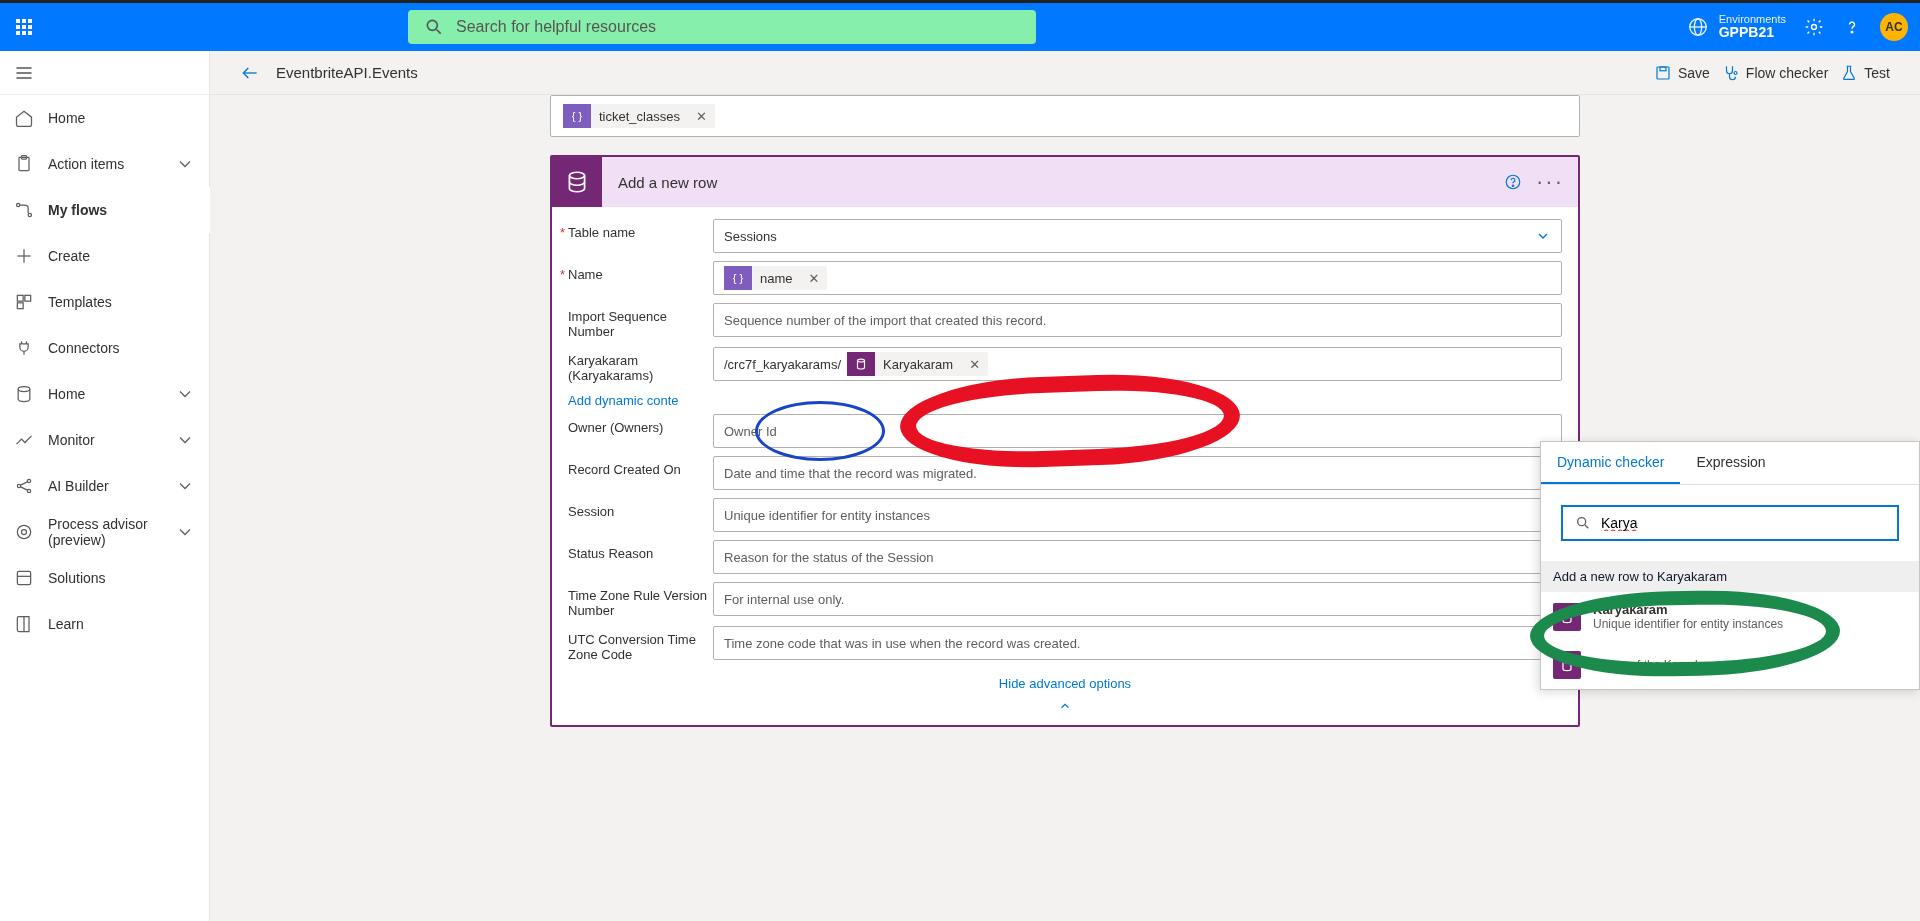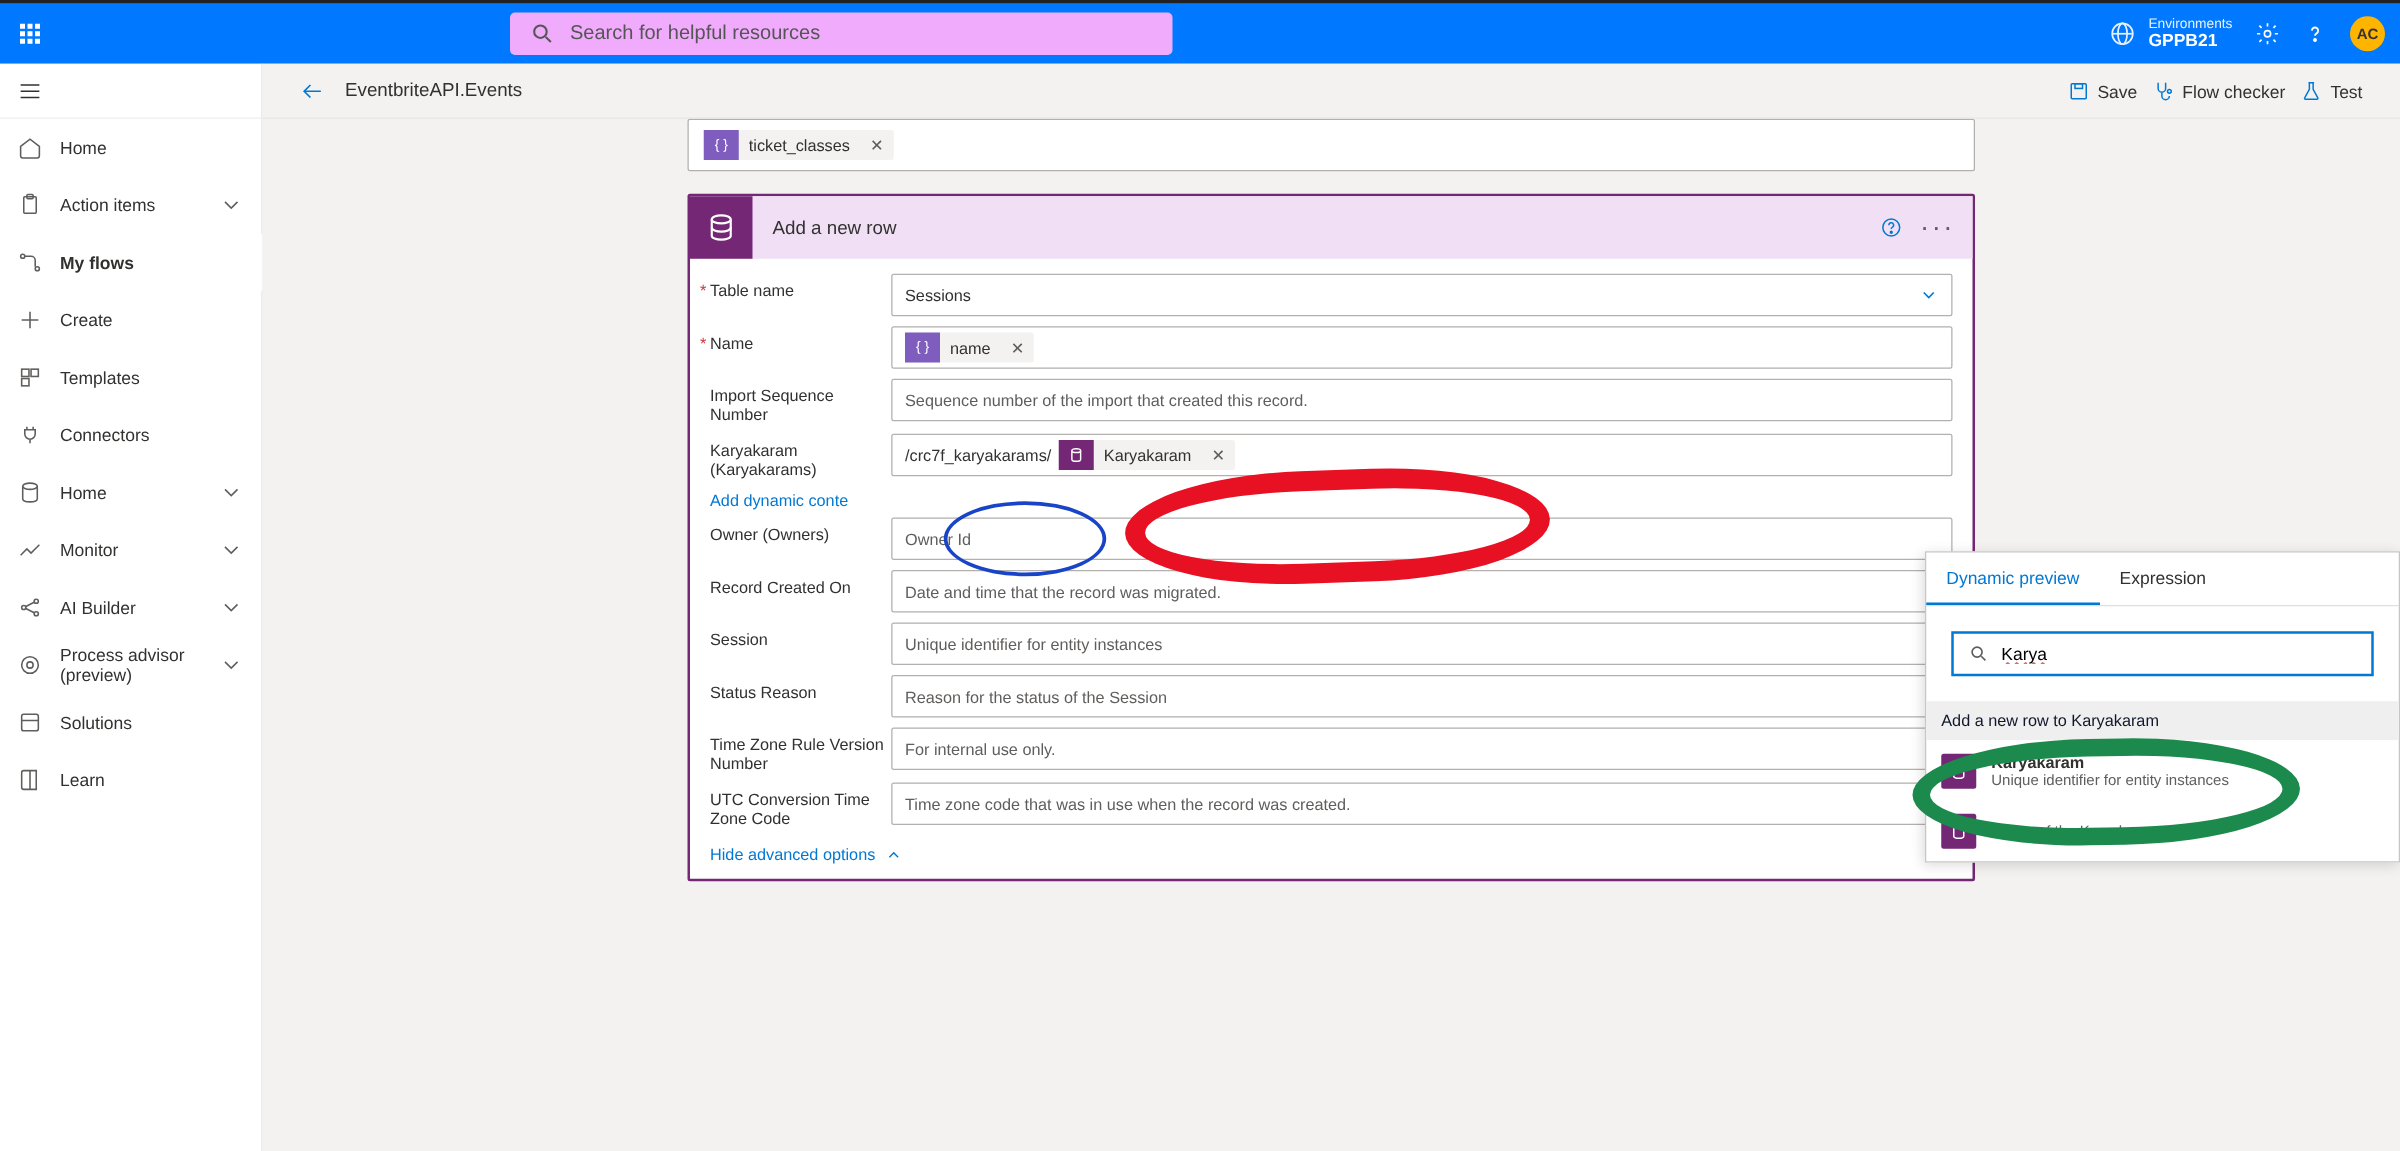--- a/index.html
+++ b/index.html
@@ -3,21 +3,21 @@
 <meta charset="utf-8">
 <style>
 * { margin:0; padding:0; box-sizing:border-box; font-family:"Segoe UI", Arial, sans-serif; }
 body { background:#f3f2f1; overflow:hidden; }
 
 .topbar { height:3px; background:#222; }
 .header { height:48px; background:#0078ff; display:flex; align-items:center; color:#fff; }
 .waffle { width:48px; height:48px; display:flex; align-items:center; justify-content:center; }
 .waffle-grid { width:16px; height:16px; display:grid; grid-template-columns:repeat(3,4px); grid-template-rows:repeat(3,4px); gap:2px; }
 .waffle-grid span { background:#fff; width:4px; height:4px; }
-.searchbar { margin-left:360px; background:#f0abfc; width:530px; height:34px; border-radius:4px; display:flex; align-items:center; padding:0 16px; color:#555; }
+.searchbar { margin-left:360px; background:#86efac; width:628px; height:34px; border-radius:4px; display:flex; align-items:center; padding:0 16px; color:#555; }
 .search-icon { width:20px; height:20px; margin-right:12px; }
 .header-right { margin-left:auto; display:flex; align-items:center; gap:18px; padding-right:12px; }
 .env { display:flex; align-items:center; gap:10px; }
 .env-icon { width:22px; height:22px; opacity:.9; }
 .env-txt { line-height:1.1; }
 .env-lbl { font-size:11px; opacity:.9; }
 .env-name { font-size:14px; font-weight:600; }
 .hdr-ico { width:20px; height:20px; }
 .avatar { width:28px; height:28px; border-radius:50%; background:#ffb400; color:#333; font-size:12px; font-weight:600; display:flex; align-items:center; justify-content:center; }
 
@@ -56,21 +56,21 @@
 .card-body { padding:12px 16px 10px 16px; }
 .frow { display:flex; align-items:flex-start; margin-bottom:8px; }
 .flabel { width:145px; padding-top:6px; font-size:13px; color:#323130; position:relative; }
 .req::before { content:"*"; color:#d13438; position:absolute; left:-8px; }
 .finput { flex:1; border:1px solid #b3b0ad; min-height:34px; border-radius:2px; background:#fff; display:flex; align-items:center; padding:4px 10px; font-size:13px; color:#605e5c; gap:6px; }
 .finput .val { color:#323130; }
 .finput.select { justify-content:space-between; color:#323130; }
 .finput .token-inline { display:inline-flex; }
 
 .add-dyn { font-size:13px; color:#0078d4; padding:2px 0 6px 0; }
-.adv-toggle { color:#0078d4; font-size:13px; display:flex; align-items:center; gap:8px; padding:6px 0 2px 0; }
+.adv-toggle { color:#0078d4; font-size:13px; display:flex; align-items:center; gap:8px; padding:6px 0 2px 0;flex-direction:column; }
 
 
 .dc-panel { position:absolute; right:0; top:390px; width:380px; background:#fff; border:1px solid #c8c6c4; box-shadow:-2px 2px 10px rgba(0,0,0,.15); }
 .dc-tabs { display:flex; border-bottom:1px solid #e1dfdd; }
 .dc-tab { padding:12px 16px; font-size:14px; color:#323130; }
 .dc-tab.active { color:#0078d4; border-bottom:2px solid #0078d4; font-weight:400; }
 .dc-search { border:2px solid #0078d4; margin:20px; height:36px; display:flex; align-items:center; padding:0 12px; gap:10px; background:#fff; }
 .dc-search input { border:none; outline:none; flex:1; font-size:14px; text-decoration:underline wavy #d13438; text-decoration-skip-ink:none; }
 .dc-section-hdr { background:#efefef; padding:8px 12px; font-size:13px; color:#0f172a;margin-top:20px; }
 .dc-item { display:flex; align-items:center; gap:12px; padding:10px 12px; }
@@ -387,21 +387,21 @@
             <svg width="14" height="14" viewBox="0 0 24 24" fill="none" stroke="currentColor" stroke-width="2">
                 <polyline points="6 15 12 9 18 15"></polyline>
               </svg>
           </div>
         </div>
       </div>
     </div>
 
     <div class="dc-panel">
       <div class="dc-tabs">
-        <div class="dc-tab active">Dynamic preview</div>
+        <div class="dc-tab active">Dynamic checker</div>
         <div class="dc-tab">Expression</div>
       </div>
       <div class="dc-search">
         <svg width="16" height="16" viewBox="0 0 24 24" fill="none" stroke="#605e5c" stroke-width="2">
             <circle cx="10" cy="10" r="6"></circle>
             <line x1="15" y1="15" x2="20" y2="20"></line>
           </svg>
         <input value="Karya" style="">
       </div>
       <div class="dc-section-hdr">Add a new row to Karyakaram</div>

